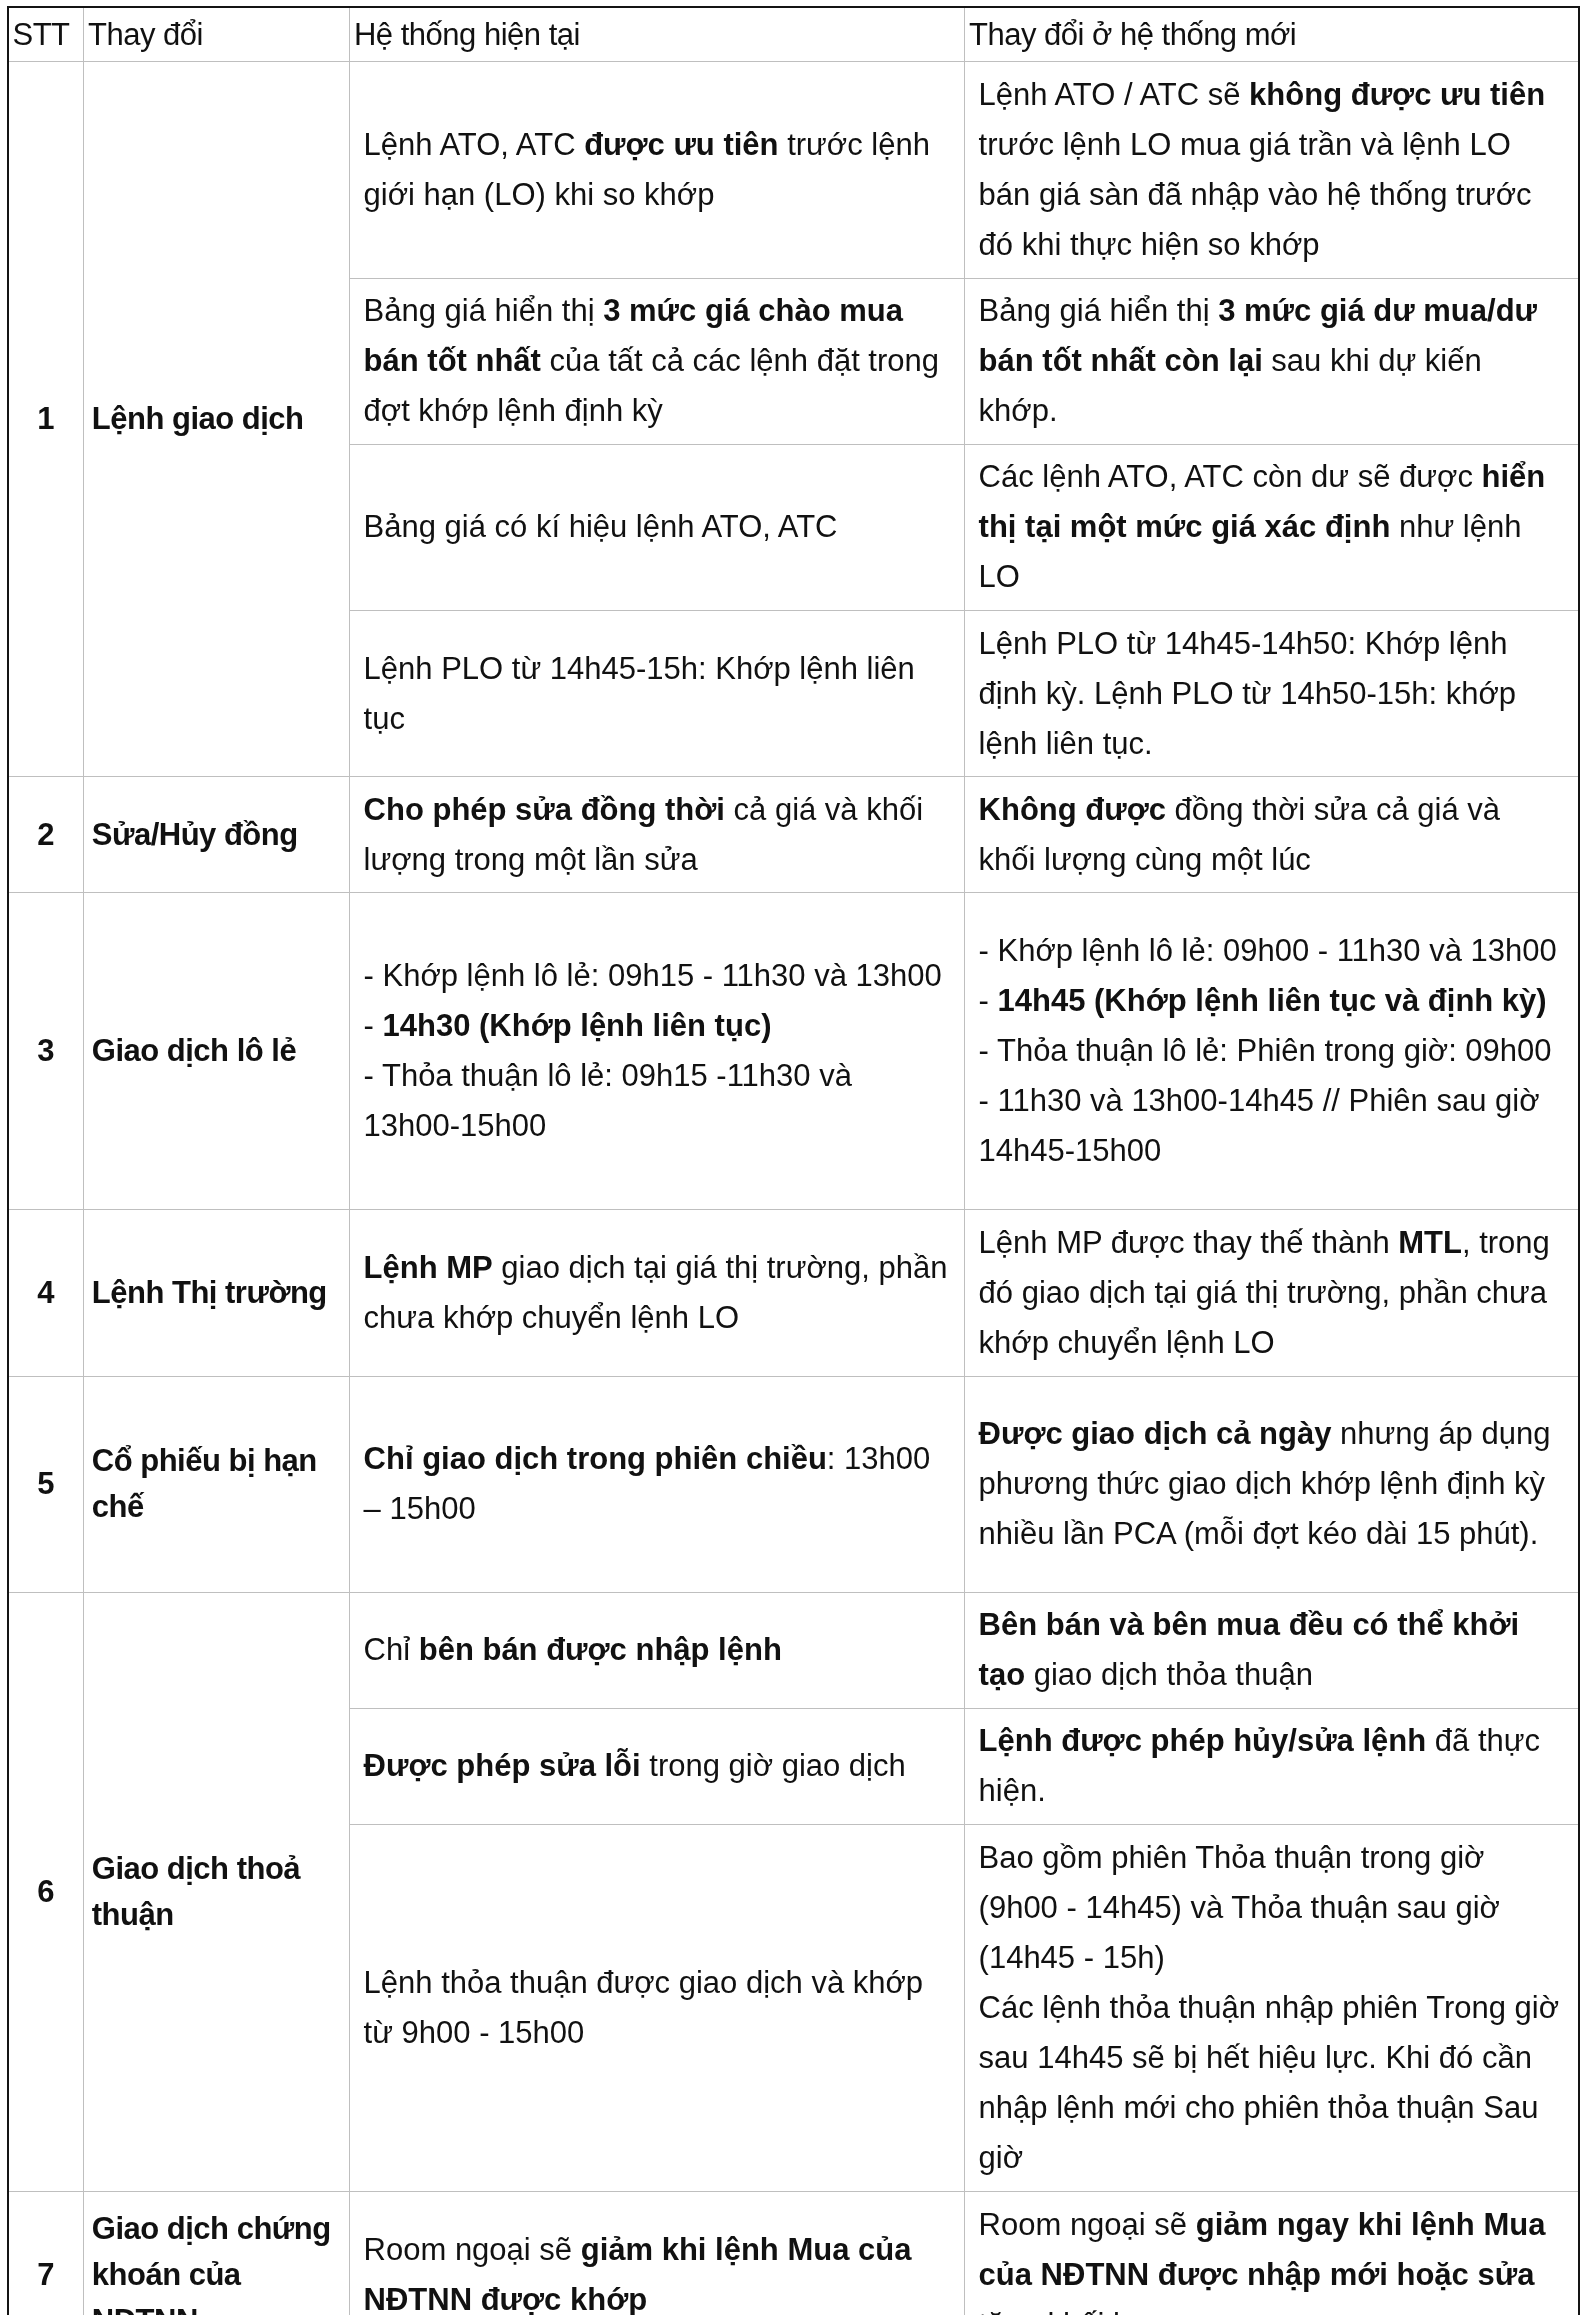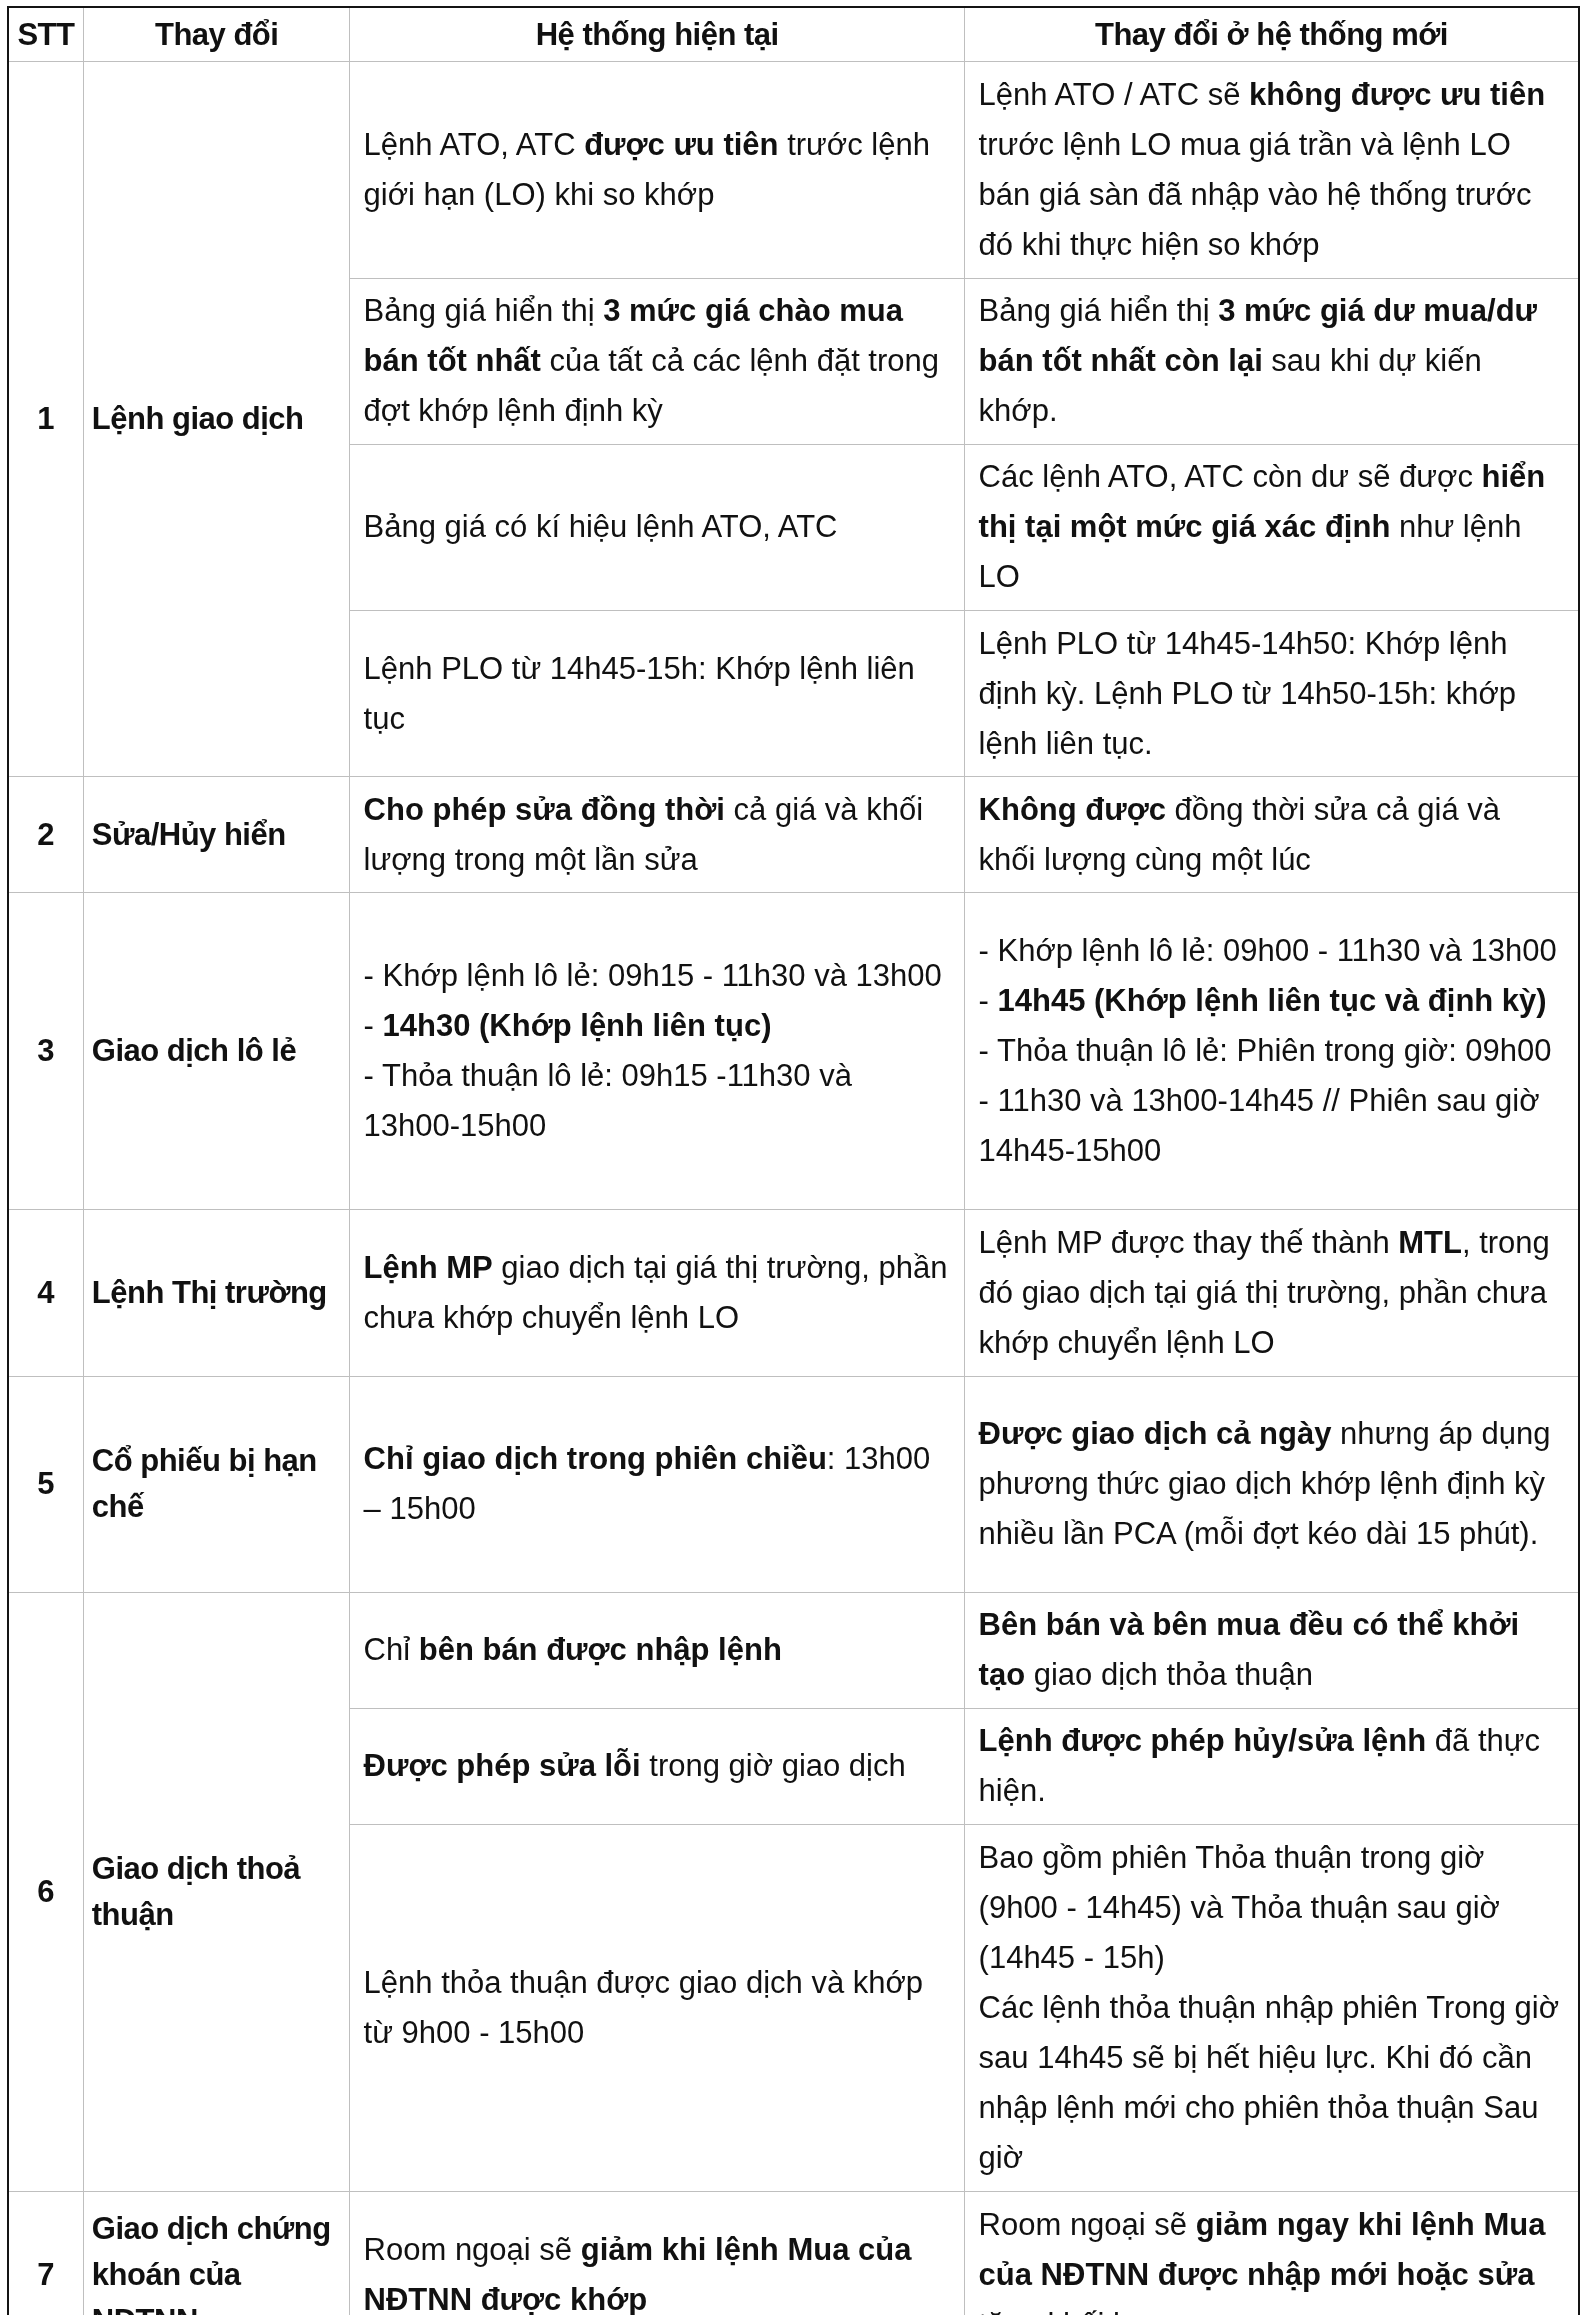--- a/index.html
+++ b/index.html
@@ -15,22 +15,22 @@
     border:2.9px solid #141414;
   }
   th,td{
     border:1.9px solid #bfbfbf;
     vertical-align:middle;
     font-size:31px;
     line-height:50px;
     box-sizing:border-box;
   }
   th{
-    font-weight:700;
-    text-align:center;
+    font-weight:400;
+    text-align:left;
     padding:1.9px 3.8px;
     letter-spacing:-0.5px;
   }
   td.num{
     font-weight:700;
     text-align:center;
     padding:1.9px 3.8px;
   }
   td.lbl{
     font-weight:700;
@@ -99,21 +99,21 @@
       <td class="cell" data-name="current-system-cell"><span>Bảng giá có kí hiệu lệnh ATO, ATC</span></td>
       <td class="cell" data-name="new-system-cell"><span>Các lệnh ATO, ATC còn dư sẽ được </span><span class="bu">hiển thị tại một mức giá xác định</span><span> như lệnh LO</span></td>
     </tr>
     <tr class="h-r1d" data-name="table-row">
       <td class="cell" data-name="current-system-cell"><span>Lệnh PLO từ 14h45-15h: Khớp lệnh liên tục</span></td>
       <td class="cell" data-name="new-system-cell"><span>Lệnh PLO từ 14h45-14h50: Khớp lệnh định kỳ. Lệnh PLO từ 14h50-15h: khớp lệnh liên tục.</span></td>
     </tr>
 
     <tr class="h-r2" data-name="table-row">
       <td class="num" data-name="stt-cell-2">2</td>
-      <td class="lbl" data-name="change-label-2">Sửa/Hủy hiển</td>
+      <td class="lbl" data-name="change-label-2">Sửa/Hủy đồng</td>
       <td class="cell" data-name="current-system-cell"><span class="bu">Cho phép sửa đồng thời</span><span> cả giá và khối lượng trong một lần sửa</span></td>
       <td class="cell" data-name="new-system-cell"><span class="bu">Không được</span><span> đồng thời sửa cả giá và khối lượng cùng một lúc</span></td>
     </tr>
 
     <tr class="h-r3" data-name="table-row">
       <td class="num" data-name="stt-cell-3">3</td>
       <td class="lbl" data-name="change-label-3">Giao dịch lô lẻ</td>
       <td class="cell" data-name="current-system-cell"><span>- Khớp lệnh lô lẻ: 09h15 - 11h30 và 13h00 - </span><span class="bu">14h30</span><span class="bb"> (</span><span class="bu">Khớp lệnh liên tục</span><span class="bb">)</span><span>
 - Thỏa thuận lô lẻ: 09h15 -11h30 và 13h00-15h00</span></td>
       <td class="cell" data-name="new-system-cell"><span>- Khớp lệnh lô lẻ: 09h00 - 11h30 và 13h00 - </span><span class="bu">14h45</span><span class="bb"> (</span><span class="bu">Khớp lệnh liên tục và định kỳ</span><span class="bb">)</span><span>

